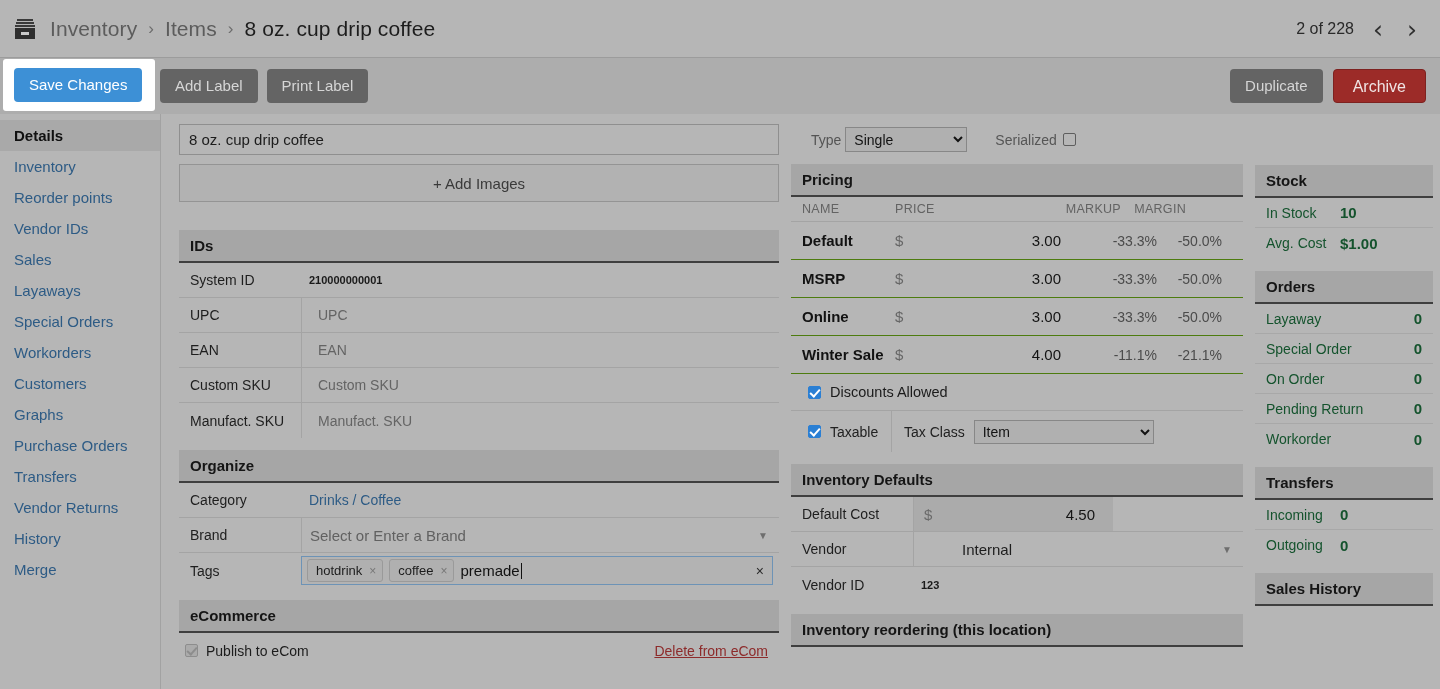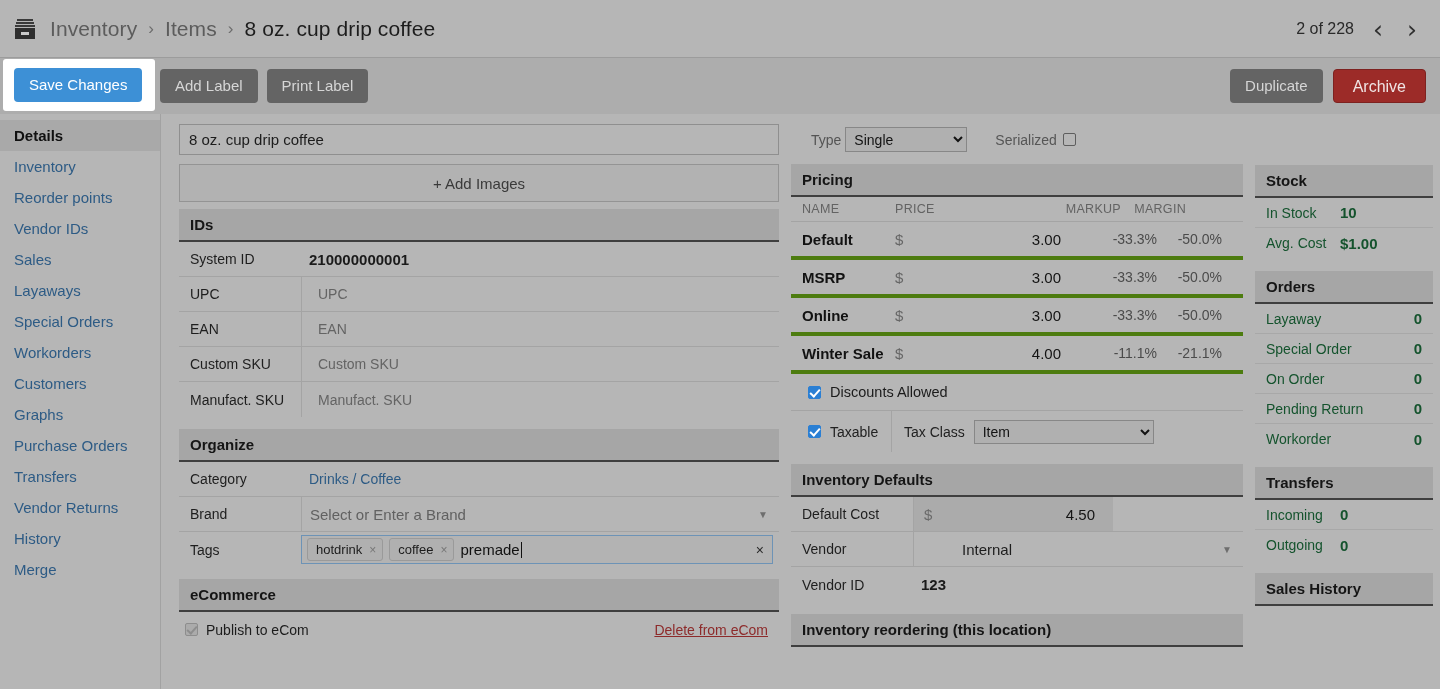--- a/index.html
+++ b/index.html
@@ -120,39 +120,39 @@
   .chk.disabled { background:#ababab; border-color:#8d8d8d; position:relative; }
   .chk.disabled::after {
     content:""; position:absolute; left:3px; top:0px;
     width:4px; height:8px; border:solid #8d8d8d; border-width:0 2px 2px 0;
     transform:rotate(42deg);
   }
 
   .add-images {
     height:38px; border:1px solid #949494; background:#b2b2b2;
     display:flex; align-items:center; justify-content:center;
-    font-size:15px; color:#3a3a3a; cursor:pointer; margin-bottom:7px;
+    font-size:15px; color:#3a3a3a; cursor:pointer; margin-bottom:28px;
   }
 
   
   .panel { margin-bottom:12px; }
   .panel-head {
     background:#a6a6a6; border-bottom:2px solid #3f3f3f;
     padding:7px 11px; font-size:15px; font-weight:bold; color:#151515;
   }
   .row {
     display:flex; align-items:center; min-height:35px;
     border-bottom:1px solid #a4a4a4; background:#b6b6b6;
   }
   .row:last-child { border-bottom:none; }
   .row-label {
     width:122px; flex:none; padding-left:11px; font-size:14px; color:#1e1e1e;
   }
   .row-val { font-size:14px; color:#1a1a1a; padding-left:8px; }
-  .row-val.bold { font-weight:bold; font-size:15px; }
+  .row-val.bold { font-weight:bold; font-size:11px; }
   .row-val.placeholder { color:#646464; }
   .row-val.link { color:#2d5b85; }
   .row-cell {
     flex:1; align-self:stretch; display:flex; align-items:center;
     border-left:1px solid #a4a4a4; padding-left:8px;
   }
 
   .select-field {
     flex:1; align-self:stretch; display:flex; align-items:center;
     justify-content:space-between; border-left:1px solid #a4a4a4;
@@ -189,21 +189,21 @@
   .ecom-del { font-size:14px; color:#8d2b2b; text-decoration:underline; cursor:pointer; }
 
   
   .pr-head {
     display:flex; align-items:center; height:25px;
     font-size:12.5px; color:#636363; letter-spacing:0.3px;
     background:#b6b6b6; border-bottom:1px solid #a4a4a4;
   }
   .pr-row {
     display:flex; align-items:center; height:38px;
-    border-bottom:4px solid #4d7c0f; background:#b6b6b6;
+    border-bottom:1px solid #4d7c0f; background:#b6b6b6;
   }
   .c-name   { width:104px; padding-left:11px; }
   .c-dollar { width:36px; text-align:left; }
   .c-price  { width:130px; text-align:right; }
   .c-markup { width:96px; text-align:right; }
   .c-margin { width:76px; text-align:right; padding-right:11px; }
   .pr-row .c-name   { font-weight:bold; font-size:15px; color:#121212; }
   .pr-row .c-dollar { color:#666; font-size:15px; }
   .pr-row .c-price  { font-size:15px; color:#141414; }
   .pr-row .c-markup, .pr-row .c-margin { font-size:14px; color:#4b4b4b; }

